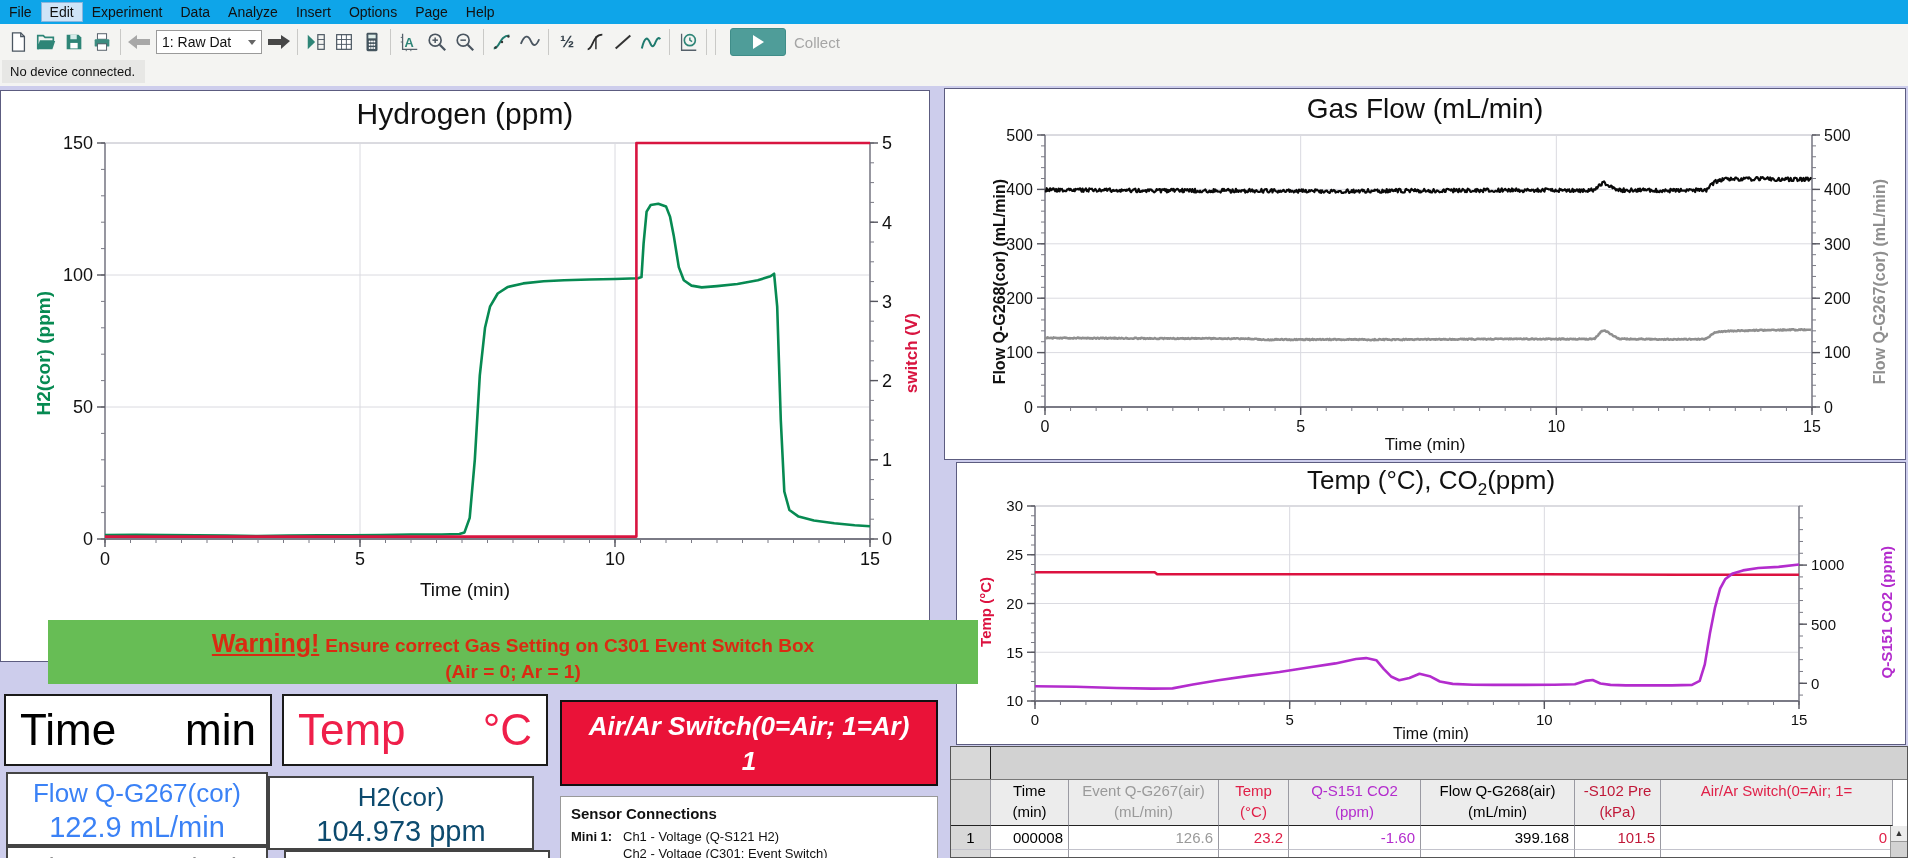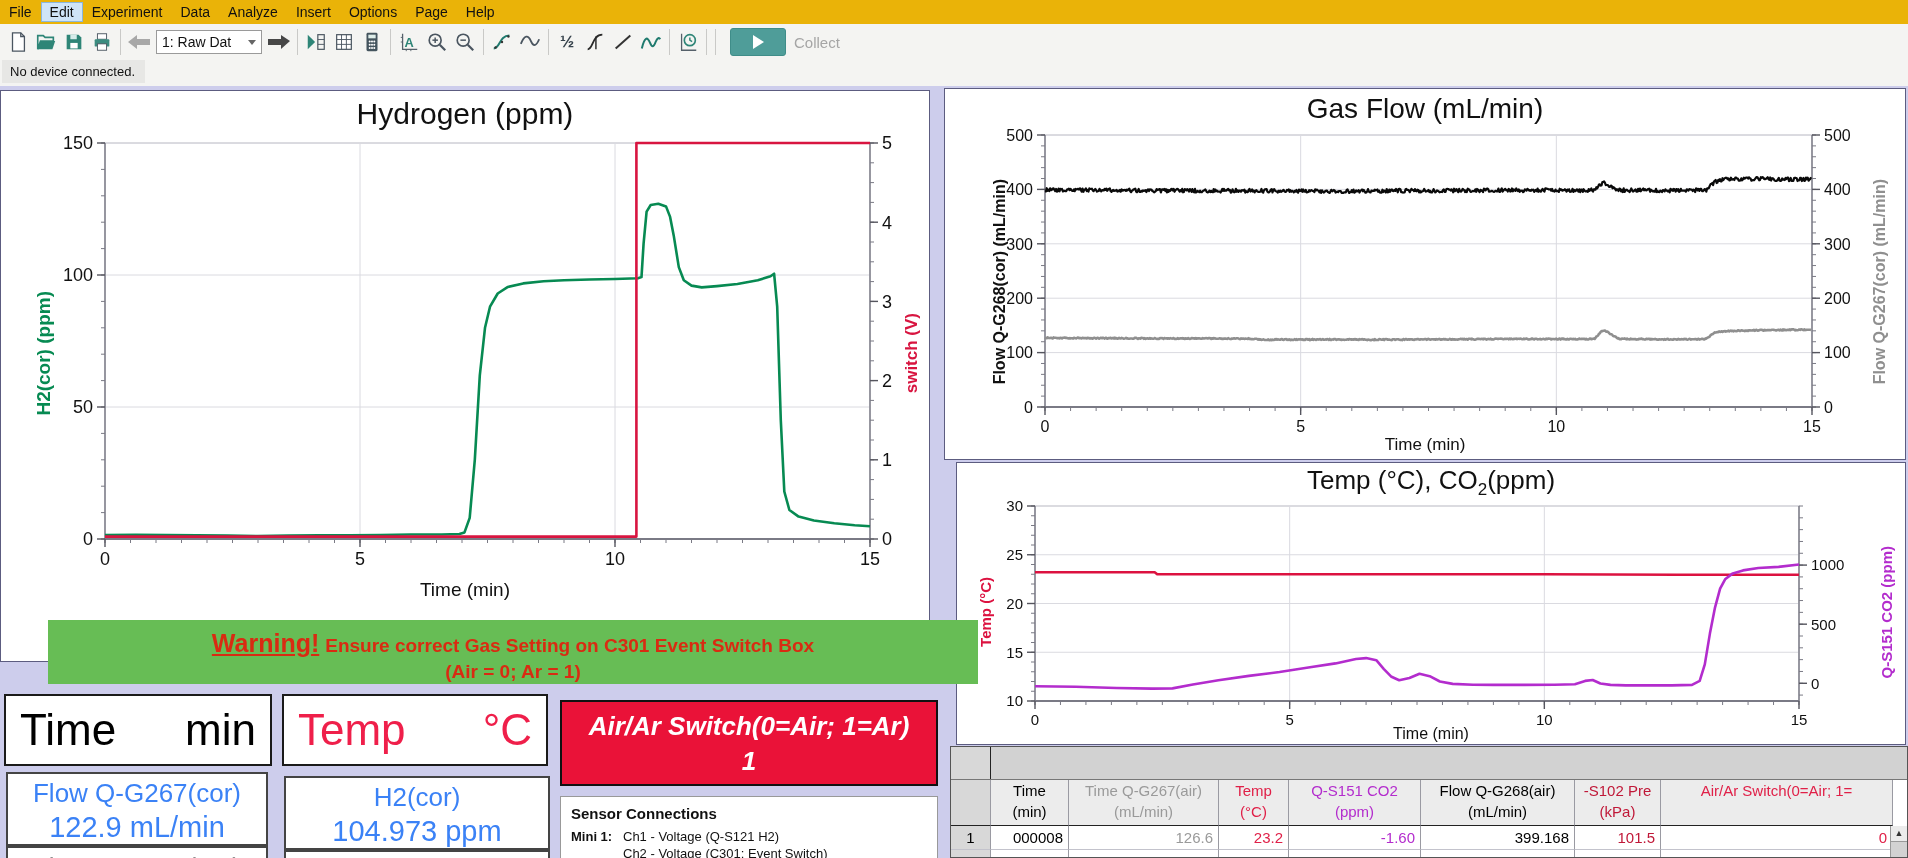--- a/index.html
+++ b/index.html
@@ -1,19 +1,19 @@
 <!DOCTYPE html>
 <html><head>
 <meta charset="utf-8">
 <style>
   html,body{margin:0;padding:0;background:#9aa;}
   #app{position:relative;width:1908px;height:858px;background:#cdcdec;overflow:hidden;
        font-family:"Liberation Sans",sans-serif;color:#111;}
   
-  .menubar{position:absolute;left:0;top:0;width:100%;height:24px;background:#eab308;
+  .menubar{position:absolute;left:0;top:0;width:100%;height:24px;background:#0ea5e9;
            display:flex;align-items:center;font-size:14px;border-bottom:1px solid #e3e3e1;}
   .menu-item{padding:2px 9px;cursor:default;}
   .menu-item.selected{background:#cfe4f7;border:1px solid #8ab6dd;padding:1px 8px;}
   
   .toolbar{position:absolute;left:0;top:24px;width:100%;height:36px;background:#f4f4f2;
            display:flex;align-items:center;padding-left:4px;box-sizing:border-box;}
   .tbtn{width:28px;height:28px;display:flex;align-items:center;justify-content:center;}
   .tsep{width:1px;height:26px;background:#c9c9c7;margin:0 4px;}
   .runsel{display:flex;align-items:center;justify-content:space-between;width:106px;height:24px;
           background:#fff;border:1px solid #9a9a9a;font-size:14px;padding:0 5px;margin:0 3px;box-sizing:border-box;}
@@ -56,21 +56,21 @@
   .warning .lead{font-size:25px;text-decoration:underline;margin-right:6px;}
   .warning .l2{margin-top:3px;font-size:19px;}
   
   .meter{position:absolute;background:#fff;border:2px solid #1a1a1a;box-sizing:border-box;}
   #m-time{left:4px;top:694px;width:268px;height:72px;display:flex;align-items:center;justify-content:space-between;
           padding:0 14px;font-size:44px;color:#000;}
   #m-temp{left:282px;top:694px;width:266px;height:72px;display:flex;align-items:center;justify-content:space-between;
           padding:0 14px;font-size:44px;color:#ef1f4a;}
   .meter2{text-align:center;border-width:2px;border-color:#444;}
   #m-f267{left:6px;top:772px;width:262px;height:74px;color:#3b82f6;}
-  #m-h2{left:284px;top:776px;width:266px;height:74px;color:#3b82f6;}
+  #m-h2{left:268px;top:776px;width:266px;height:74px;color:#0c4a6e;}
   #m-f268{left:6px;top:846px;width:262px;height:60px;color:#909090;}
   #m-h2b{left:284px;top:850px;width:266px;height:40px;}
   .meter2 .mlab{font-size:26px;margin-top:4px;}
   .meter2 .mval{font-size:29px;margin-top:2px;}
   #m-air{left:560px;top:700px;width:378px;height:86px;background:#ea1238;border:2px solid #111;
          color:#fff;font-weight:bold;font-style:italic;text-align:center;}
   #m-air .t{font-size:26px;margin-top:9px;}
   #m-air .v{font-size:26px;margin-top:4px;}
   
   #sensors{left:560px;top:796px;width:378px;height:70px;border:1px solid #999;padding:8px 10px;box-sizing:border-box;}
@@ -692,21 +692,21 @@
         <div class="tbl-row thead">
           <div class="tcell rn" style="width: 40px; color: rgb(0, 0, 0);">
             <div></div>
             <div></div>
           </div>
           <div class="tcell" style="width: 78px; color: rgb(0, 0, 0);">
             <div>Time</div>
             <div>(min)</div>
           </div>
           <div class="tcell" style="width: 150px; color: rgb(154, 154, 154);">
-            <div>Time Q-G267(air)</div>
+            <div>Event Q-G267(air)</div>
             <div>(mL/min)</div>
           </div>
           <div class="tcell" style="width: 70px; color: rgb(224, 32, 72);">
             <div>Temp</div>
             <div>(°C)</div>
           </div>
           <div class="tcell" style="width: 132px; color: rgb(179, 44, 205);">
             <div>Q-S151 CO2</div>
             <div>(ppm)</div>
           </div>

